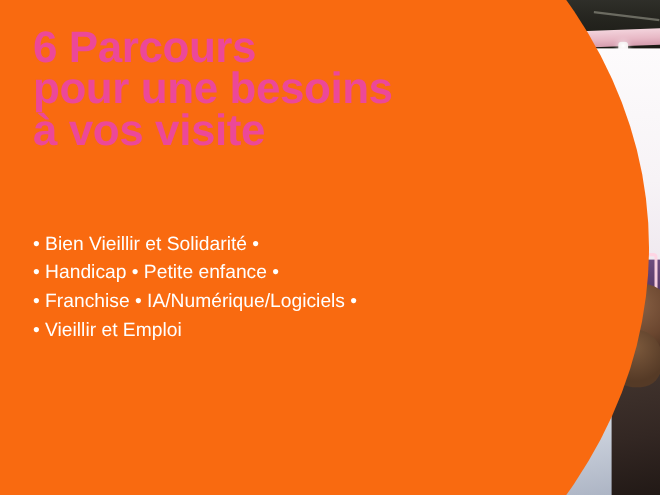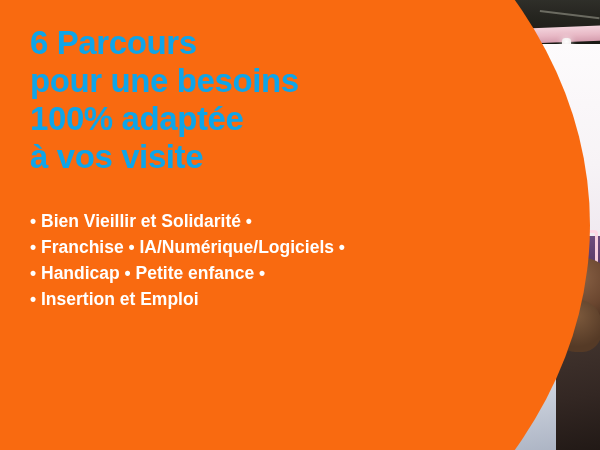--- a/index.html
+++ b/index.html
@@ -172,36 +172,36 @@
     width:1150px; height:910px;
     border-radius:50%;
     background:#f96a10;
   }
 
   
   .content { position:absolute; inset:0; }
 
   .headline {
     position:absolute; left:30px; top:24px; width:330px;
-    color:#0ea5e9;
+    color:#ec4899;
     font-family:"Liberation Sans", sans-serif;
     font-weight:700;
-    font-size:33px;
+    font-size:40px;
     line-height:38px;
     letter-spacing:-.4px;
   }
   .headline .hl { display:block; white-space:nowrap; }
 
   .bullets {
     position:absolute; left:30px; top:208px; width:400px;
     color:#ffffff;
     font-family:"Liberation Sans", sans-serif;
     font-size:17.5px;
     line-height:26px;
-    font-weight:700;
+    font-weight:400;
   }
   .bullets .bl { display:block; white-space:nowrap; }
 
   .cta {
     position:absolute; left:133px; top:352px;
     width:292px; height:51px;
     background:#ffffff;
     border:none;
     border-radius:26px;
     color:#111111;
@@ -324,25 +324,24 @@
     <div class="aud" style="left:556px;top:300px;width:46px;height:52px;background:radial-gradient(circle at 45% 30%,#7d5a3d 0%,#553a26 70%);"></div>
   </div>
 
   <div class="orange-panel"></div>
 
   <div class="content">
 
     <div class="headline">
       <span class="hl">6 Parcours</span>
       <span class="hl">pour une besoins</span>
-      <span class="hl">100% adaptée</span>
       <span class="hl">à vos visite</span>
     </div>
 
     <div class="bullets">
       <span class="bl">• Bien Vieillir et Solidarité •</span>
+      <span class="bl">• Handicap • Petite enfance •</span>
       <span class="bl">• Franchise • IA/Numérique/Logiciels •</span>
-      <span class="bl">• Handicap • Petite enfance •</span>
-      <span class="bl">• Insertion et Emploi</span>
+      <span class="bl">• Vieillir et Emploi</span>
     </div>
 
   </div>
 </div>
 
 </body></html>

